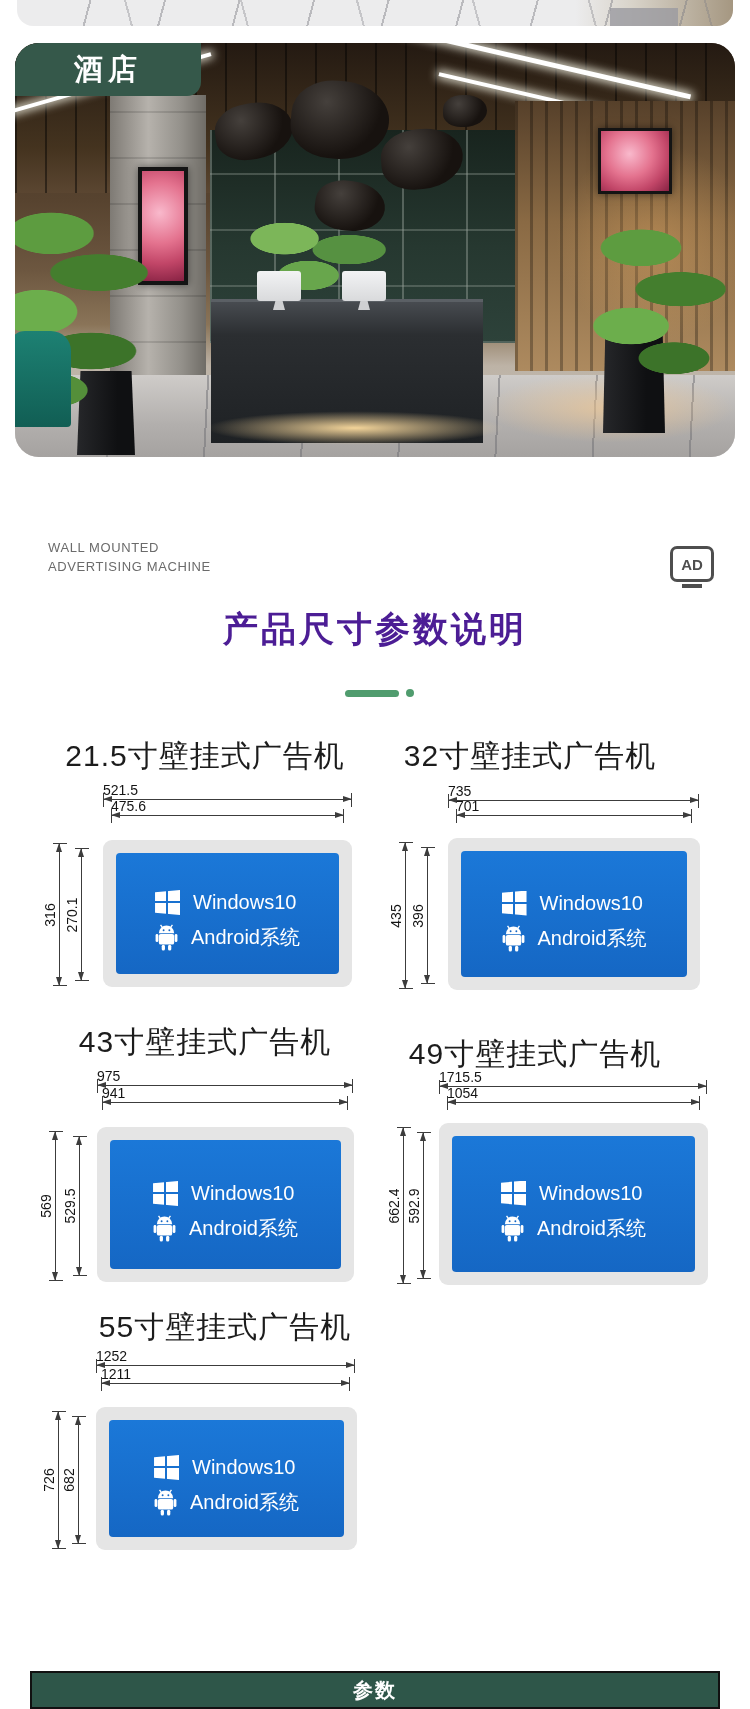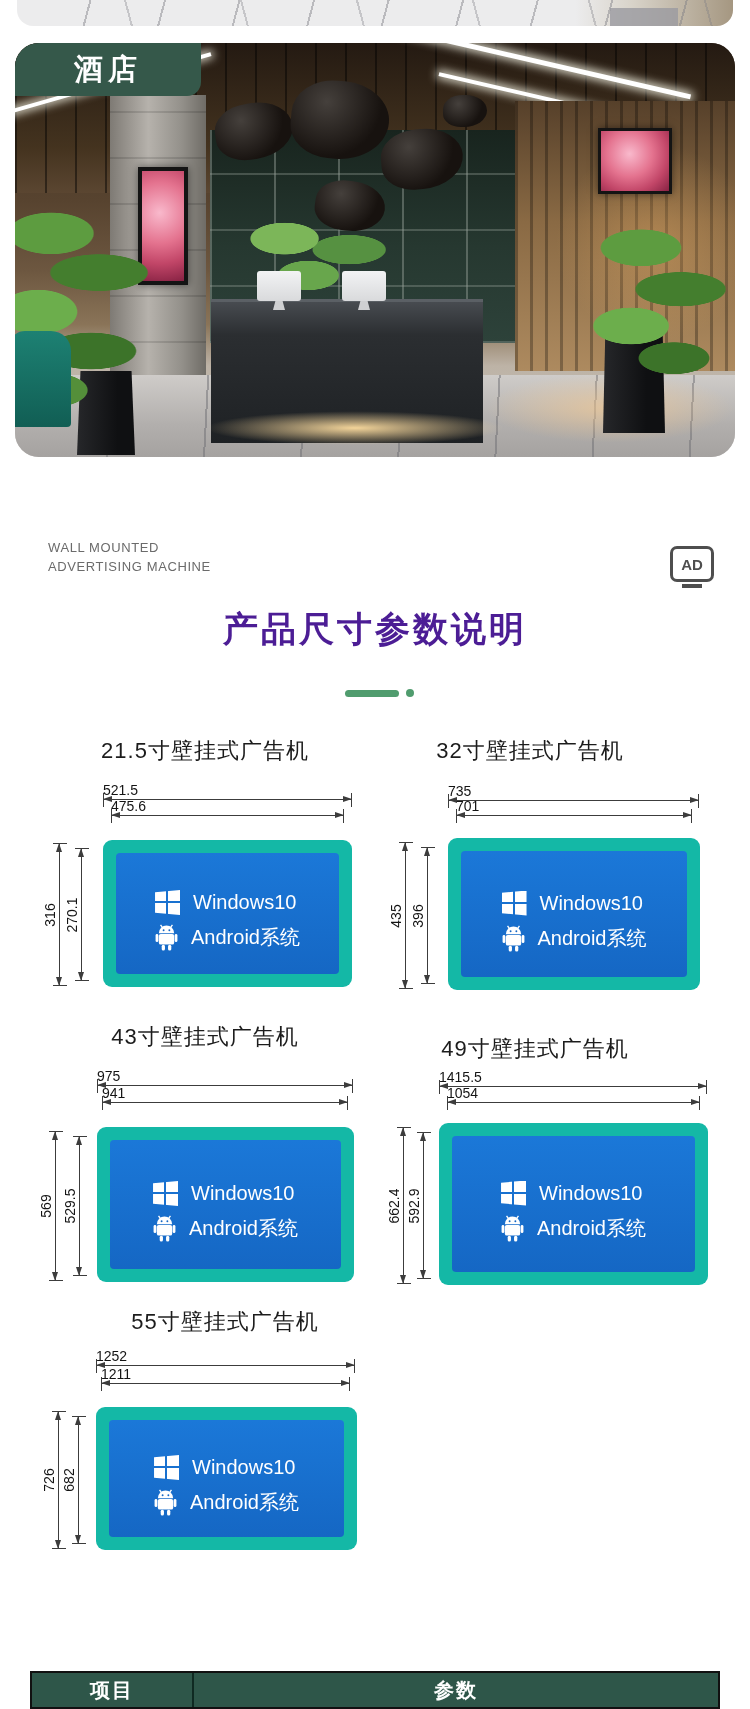--- a/index.html
+++ b/index.html
@@ -94,39 +94,39 @@
 .ad-icon{position:absolute;left:670px;top:546px;width:44px;text-align:center}
 .ad-box{width:44px;height:36px;border:3px solid #4e4e4e;border-radius:7px;display:flex;align-items:center;justify-content:center;
  font-size:15px;font-weight:700;color:#4e4e4e}
 .ad-stand{width:20px;height:4px;background:#4e4e4e;margin:2px auto 0}
 .page-title{position:absolute;left:0;top:606px;width:750px;text-align:center;font-size:35px;font-weight:700;
  color:#4c1d95;letter-spacing:3px}
 .title-pill{position:absolute;left:345px;top:690px;width:54px;height:7px;border-radius:4px;background:#509c6e}
 .title-dot{position:absolute;left:406px;top:689px;width:8px;height:8px;border-radius:50%;background:#509c6e}
 
 
-.diag-title{position:absolute;text-align:center;font-size:22px;font-weight:500;color:#1c1c1c;letter-spacing:1px}
+.diag-title{position:absolute;text-align:center;font-size:30px;font-weight:500;color:#1c1c1c;letter-spacing:1px}
 .hdim{position:absolute;height:17px}
 .hdim .line{position:absolute;left:0;right:0;bottom:0;height:1px;background:#3c3c3c}
 .hdim .line::before,.hdim .line::after{content:"";position:absolute;top:-3px;border-top:3.5px solid transparent;border-bottom:3.5px solid transparent}
 .hdim .line::before{left:0;border-right:9px solid #3c3c3c}
 .hdim .line::after{right:0;border-left:9px solid #3c3c3c}
 .hdim .tick{position:absolute;width:1px;height:14px;background:#3c3c3c;bottom:-7px}
 .hdim .tick.l{left:0}.hdim .tick.r{right:0}
 .hdim .lbl{position:absolute;left:0;right:0;bottom:2px;text-align:left;font-size:14px;color:#141414}
 .vdim{position:absolute;width:0}
 .vdim .line{position:absolute;left:0;top:0;bottom:0;width:1px;background:#3c3c3c}
 .vdim .line::before,.vdim .line::after{content:"";position:absolute;left:-3px;border-left:3.5px solid transparent;border-right:3.5px solid transparent}
 .vdim .line::before{top:0;border-bottom:9px solid #3c3c3c}
 .vdim .line::after{bottom:0;border-top:9px solid #3c3c3c}
 .vdim .tick{position:absolute;height:1px;width:14px;background:#3c3c3c;left:-6px}
 .vdim .tick.t{top:0}.vdim .tick.b{bottom:0}
 .vdim .lbl{position:absolute;left:-41px;top:50%;margin-top:-9px;width:64px;height:18px;line-height:18px;
  text-align:center;font-size:14px;color:#141414;transform:rotate(-90deg)}
-.monitor{position:absolute;background:#14b8a6;border-radius:9px;padding:13px}
+.monitor{position:absolute;background:#e5e5e5;border-radius:9px;padding:13px}
 .screen{width:100%;height:100%;border-radius:4px;background:linear-gradient(180deg,#1b78d8,#1567c4);
  display:flex;align-items:center;justify-content:center}
 .os-col{display:flex;flex-direction:column;gap:9px;align-items:flex-start;margin-top:14px}
 .os-row{display:flex;align-items:center;gap:13px;color:#fff;font-size:20px}
 .winlogo{display:grid;grid-template-columns:11px 12px;grid-template-rows:11px 12px;gap:2px;
  clip-path:polygon(0 9%,100% 0,100% 100%,0 91%)}
 .winlogo i{background:#fff}
 .android-svg{display:block}
 
 
@@ -356,21 +356,21 @@
             </g>
         </svg>
         <span>Android系统</span>
       </div>
     </div>
   </div>
 </div>
 
 <div class="diag-title" style="left:375px;top:1034px;width:320px">49寸壁挂式广告机</div>
 <div class="hdim" style="left:439px;top:1070px;width:268px">
-  <span class="lbl">1415.5</span>
+  <span class="lbl">1715.5</span>
     <i class="line"></i>
     <i class="tick l"></i>
     <i class="tick r"></i>
 </div>
 <div class="hdim" style="left:447px;top:1086px;width:253px">
   <span class="lbl">1054</span>
     <i class="line"></i>
     <i class="tick l"></i>
     <i class="tick r"></i>
 </div>
@@ -471,15 +471,14 @@
               <rect x="13.6" y="21.5" width="3.4" height="6" rx="1.6"></rect>
             </g>
         </svg>
         <span>Android系统</span>
       </div>
     </div>
   </div>
 </div>
 
 <div class="spec-table">
-  <div class="spec-cell c1">项目</div>
   <div class="spec-cell c2">参数</div>
 </div>
 
 </body></html>

